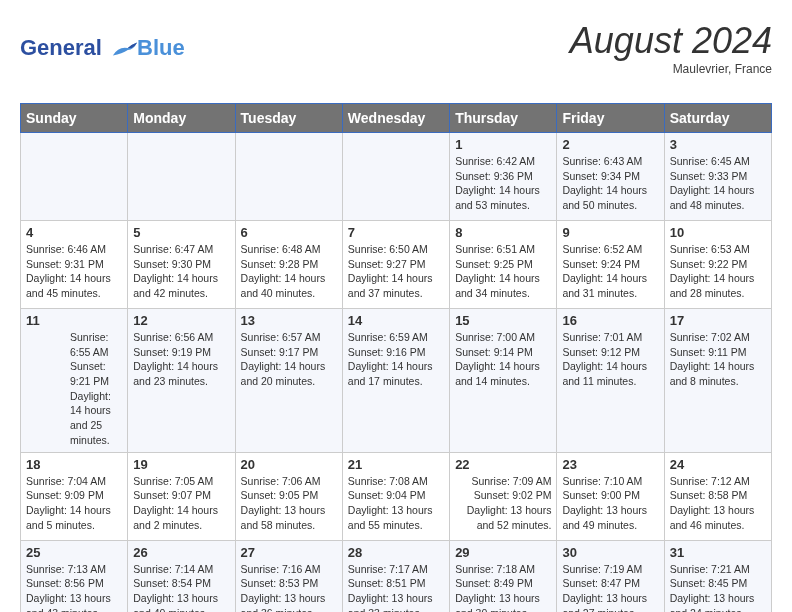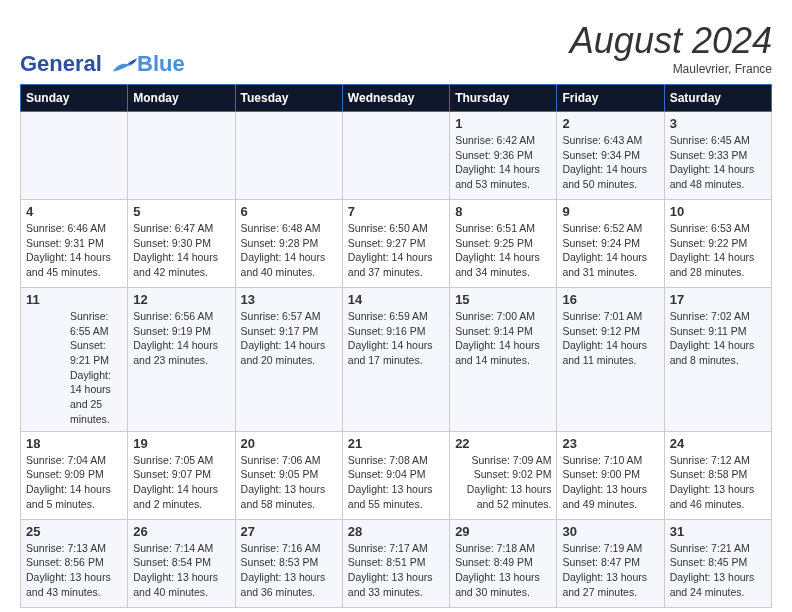--- a/index.html
+++ b/index.html
@@ -6,22 +6,22 @@
     body {
       font-family: Arial, sans-serif;
       background: #fff;
       width: 792px;
       min-height: 612px;
       padding: 20px;
     }
     .header {
       display: flex;
       justify-content: space-between;
-      align-items: flex-end;
-      margin-bottom: 8px;
+      align-items: center;
+      margin-bottom: 27px;
     }
     .logo {
       display: flex;
       align-items: center;
     }
     .logo-bird {
       width: 28px;
       height: 22px;
       margin-left: 4px;
     }
@@ -37,25 +37,25 @@
     .location {
       font-size: 12px;
       color: #404040;
     }
     table {
       width: 100%;
       border-collapse: collapse;
       font-size: 11px;
     }
     thead tr th {
-      background-color: #0f172a;
+      background-color: #737373;
       color: #fff;
       padding: 6px 5px;
       text-align: left;
-      font-size: 12px;
+      font-size: 14px;
       font-weight: bold;
       border: 1px solid #3a6bbf;
     }
     tbody tr td {
       border: 1px solid #ccc;
       vertical-align: top;
       padding: 4px 5px;
       width: 14.28%;
       height: 88px;
       background: #fff;

